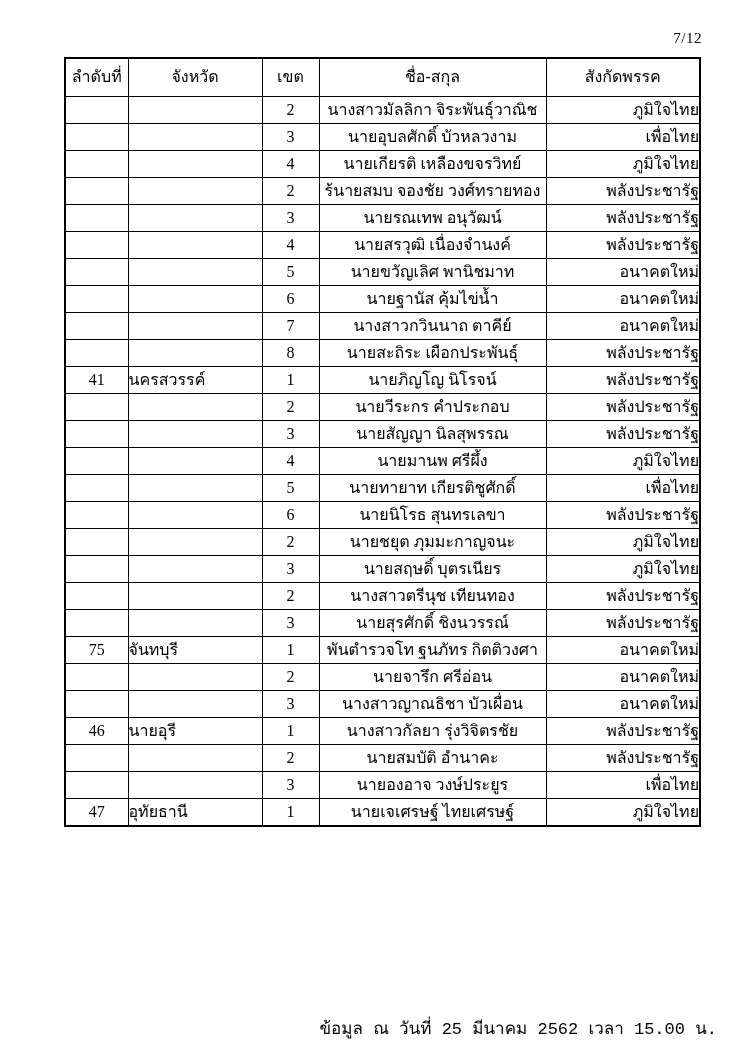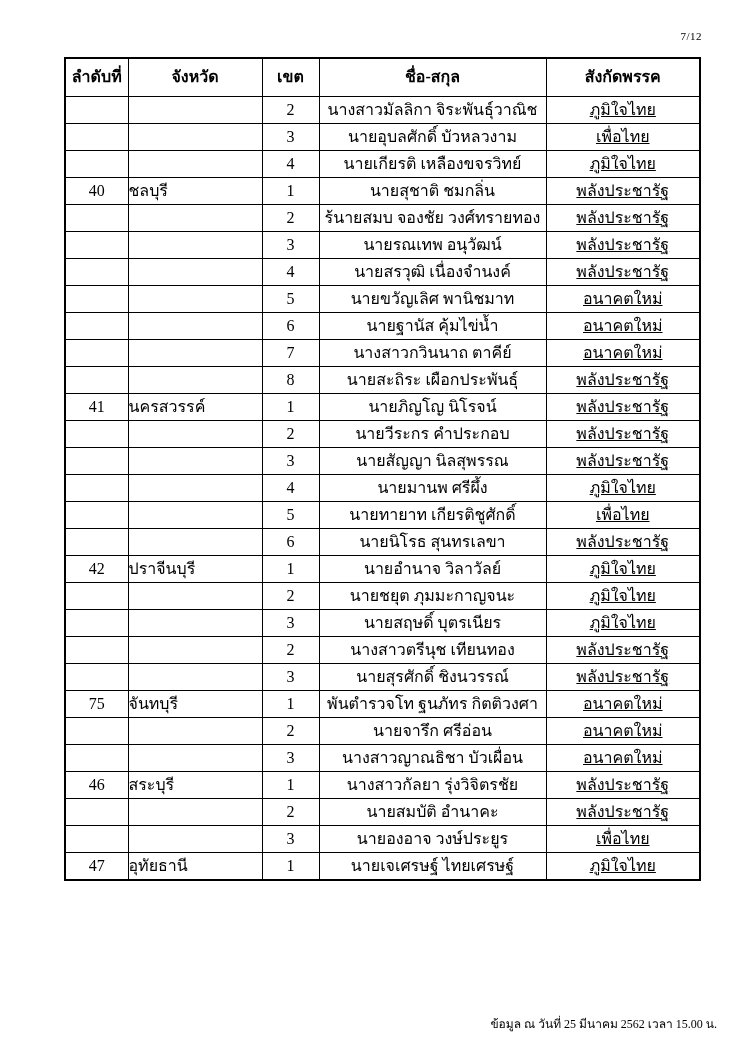--- a/index.html
+++ b/index.html
@@ -13,21 +13,21 @@
     height: 1061px;
     background: #ffffff;
     font-family: "Liberation Serif", "DejaVu Serif", serif;
     color: #000000;
     overflow: hidden;
   }
   .page-number {
     position: absolute;
     top: 30px;
     right: 48px;
-    font-size: 11px;
+    font-size: 15px;
     letter-spacing: 0.5px;
   }
   table.candidates {
     position: absolute;
     left: 64px;
     top: 57px;
     width: 635px;
     border-collapse: collapse;
     table-layout: fixed;
     border: 2px solid #000000;
@@ -37,36 +37,37 @@
     border: 1.5px solid #000000;
     vertical-align: middle;
     font-size: 16px;
     line-height: 1.05;
     overflow: hidden;
     white-space: nowrap;
     padding: 0;
   }
   table.candidates th {
     height: 37px;
-    font-weight: bold;
+    font-weight: normal;
     text-align: center;
   }
   table.candidates td {
     height: 26px;
   }
   td.c-order    { text-align: center; }
   td.c-province { text-align: left; padding-left: 5px; }
   td.c-district { text-align: center; }
   td.c-name     { text-align: center; padding-left: 5px; }
-  td.c-party    { text-align: center; padding-left: 4px; text-decoration: underline; }
+  td.c-party    { text-align: right; padding-left: 4px; }
   .footer-note {
     position: absolute;
     top: 1014px;
     right: 33px;
-    font-size: 12px;
+    font-size: 17px;
+    font-family: Liberation Mono, monospace;
   }
 </style>
 </head>
 <body>
 
 <div class="page">
 
   <div class="page-number">7/12</div>
 
   <table class="candidates">
@@ -102,27 +103,20 @@
           <td class="c-party">เพื่อไทย</td>
         </tr>
         <tr>
           <td class="c-order"></td>
           <td class="c-province"></td>
           <td class="c-district">4</td>
           <td class="c-name">นายเกียรติ เหลืองขจรวิทย์</td>
           <td class="c-party">ภูมิใจไทย</td>
         </tr>
         <tr>
-          <td class="c-order">40</td>
-          <td class="c-province">ชลบุรี</td>
-          <td class="c-district">1</td>
-          <td class="c-name">นายสุชาติ ชมกลิ่น</td>
-          <td class="c-party">พลังประชารัฐ</td>
-        </tr>
-        <tr>
           <td class="c-order"></td>
           <td class="c-province"></td>
           <td class="c-district">2</td>
           <td class="c-name">ร้นายสมบ จองชัย  วงศ์ทรายทอง</td>
           <td class="c-party">พลังประชารัฐ</td>
         </tr>
         <tr>
           <td class="c-order"></td>
           <td class="c-province"></td>
           <td class="c-district">3</td>
@@ -200,27 +194,20 @@
           <td class="c-party">เพื่อไทย</td>
         </tr>
         <tr>
           <td class="c-order"></td>
           <td class="c-province"></td>
           <td class="c-district">6</td>
           <td class="c-name">นายนิโรธ  สุนทรเลขา</td>
           <td class="c-party">พลังประชารัฐ</td>
         </tr>
         <tr>
-          <td class="c-order">42</td>
-          <td class="c-province">ปราจีนบุรี</td>
-          <td class="c-district">1</td>
-          <td class="c-name">นายอำนาจ  วิลาวัลย์</td>
-          <td class="c-party">ภูมิใจไทย</td>
-        </tr>
-        <tr>
           <td class="c-order"></td>
           <td class="c-province"></td>
           <td class="c-district">2</td>
           <td class="c-name">นายชยุต ภุมมะกาญจนะ</td>
           <td class="c-party">ภูมิใจไทย</td>
         </tr>
         <tr>
           <td class="c-order"></td>
           <td class="c-province"></td>
           <td class="c-district">3</td>
@@ -257,21 +244,21 @@
         </tr>
         <tr>
           <td class="c-order"></td>
           <td class="c-province"></td>
           <td class="c-district">3</td>
           <td class="c-name">นางสาวญาณธิชา  บัวเผื่อน</td>
           <td class="c-party">อนาคตใหม่</td>
         </tr>
         <tr>
           <td class="c-order">46</td>
-          <td class="c-province">สระบุรี</td>
+          <td class="c-province">นายอุรี</td>
           <td class="c-district">1</td>
           <td class="c-name">นางสาวกัลยา  รุ่งวิจิตรชัย</td>
           <td class="c-party">พลังประชารัฐ</td>
         </tr>
         <tr>
           <td class="c-order"></td>
           <td class="c-province"></td>
           <td class="c-district">2</td>
           <td class="c-name">นายสมบัติ  อำนาคะ</td>
           <td class="c-party">พลังประชารัฐ</td>

